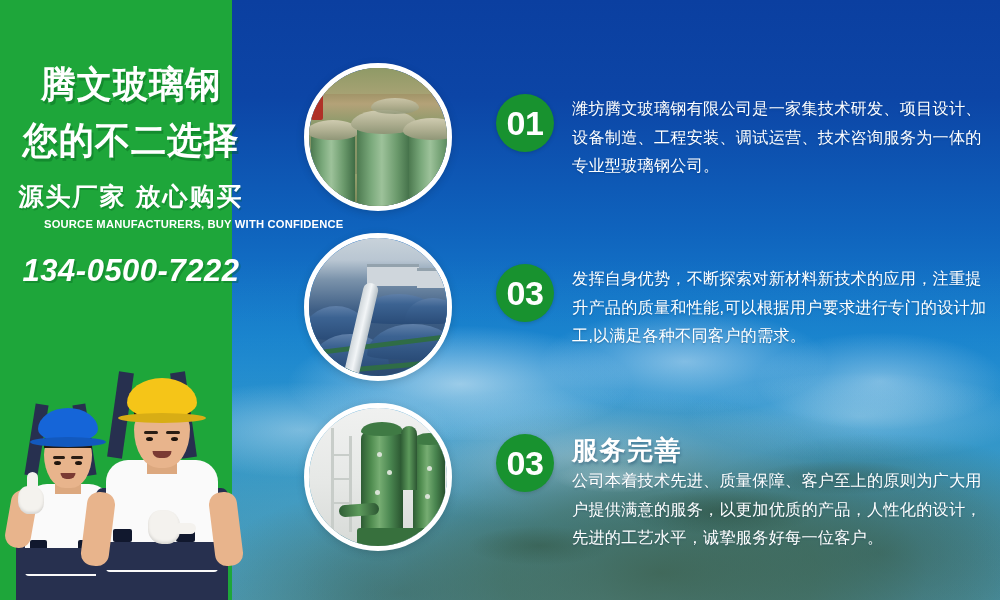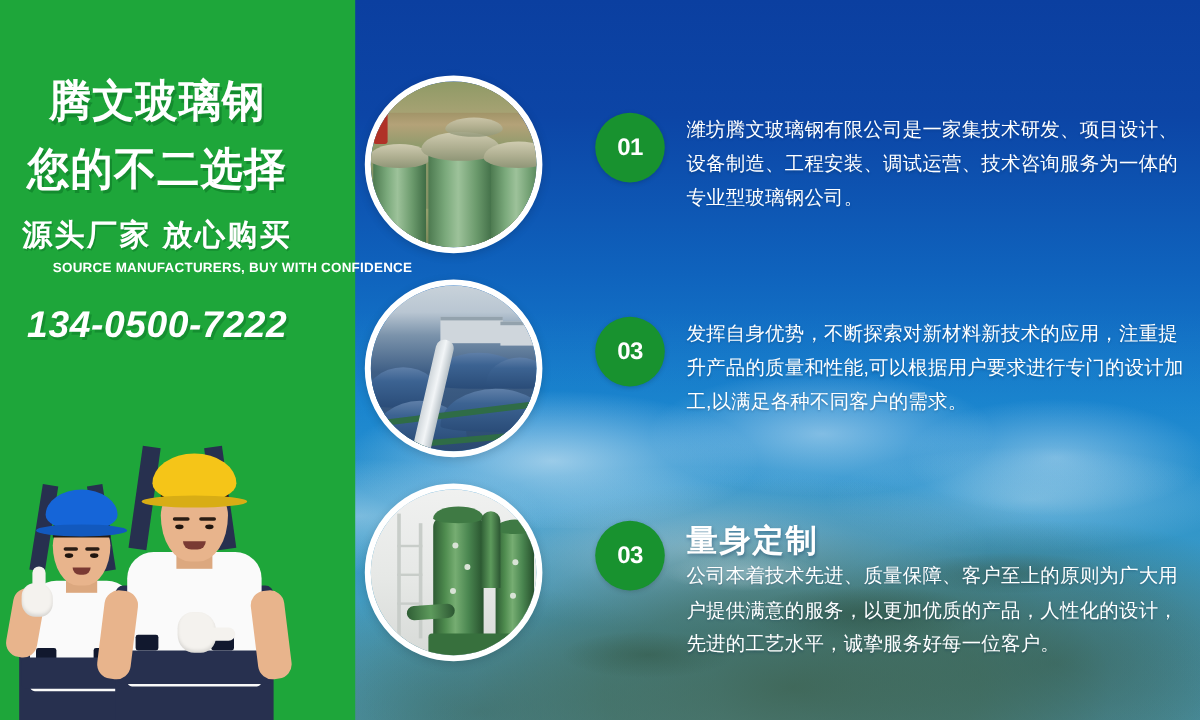--- a/index.html
+++ b/index.html
@@ -43,21 +43,21 @@
     position:absolute; left:250px; right:0; top:300px; height:140px;
     background:
       radial-gradient(ellipse 32% 58% at 28% 60%, rgba(240,248,252,.58) 0%, rgba(225,240,248,0) 72%),
       radial-gradient(ellipse 26% 50% at 58% 44%, rgba(245,250,253,.46) 0%, rgba(225,240,248,0) 74%),
       radial-gradient(ellipse 22% 46% at 84% 58%, rgba(240,248,252,.40) 0%, rgba(225,240,248,0) 76%);
     pointer-events:none;
   }
 
   
   .green-panel {
-    position:absolute; left:0; top:0; width:296px; height:600px;
+    position:absolute; left:0; top:0; width:232px; height:600px;
     background:#1ea63a;
   }
   .brand-block { position:absolute; left:0; top:0; width:262px; padding:62px 14px 0; text-align:center; }
   .brand-title, .brand-sub {
     color:#fff; font-weight:bold; letter-spacing:1px;
     font-family:"Liberation Sans","DejaVu Sans",sans-serif;
     text-shadow:2px 3px 0 rgba(0,90,25,.35);
     transform:scaleX(.95); transform-origin:center;
   }
   .brand-title { font-size:37px; line-height:45px; }
@@ -140,21 +140,21 @@
   .scene-tower .cap { position:absolute; background:#3f7a44; border-radius:50%/70% 70% 30% 30%; }
   .scene-tower .duct{ position:absolute; background:linear-gradient(90deg,#2f5e35,#5d9a5c,#2c5632); border-radius:8px; }
   .scene-tower .base{ position:absolute; background:#37703d; border-radius:3px; }
   .scene-tower .lad { position:absolute; background:#c8cdc9; }
   .scene-tower .bolt{ position:absolute; width:5px; height:5px; border-radius:50%; background:#d9e3d6; }
 
   
   .feature { position:absolute; display:flex; align-items:flex-start; }
   .badge {
     width:58px; height:58px; border-radius:50%; background:#18922f;
-    color:#fff; font-size:20px; font-weight:bold; letter-spacing:-.5px;
+    color:#fff; font-size:34px; font-weight:bold; letter-spacing:-.5px;
     display:flex; align-items:center; justify-content:center; flex:0 0 58px;
     box-shadow:0 1px 4px rgba(0,0,0,.18);
     text-align:center;
   }
   .ftext { margin-left:18px; }
   .fhead {
     color:#fff; font-size:26px; font-weight:bold; letter-spacing:1.5px;
     line-height:32px; text-shadow:1px 2px 3px rgba(0,40,80,.35);
   }
   .fbody {
@@ -293,18 +293,18 @@
   <div class="feature" style="left:496px;top:264px;">
     <div class="badge">03</div>
     <div class="ftext">
       <div class="fbody">发挥自身优势，不断探索对新材料新技术的应用，注重提升产品的质量和性能,可以根据用户要求进行专门的设计加工,以满足各种不同客户的需求。</div>
     </div>
   </div>
 
   <div class="feature" style="left:496px;top:434px;">
     <div class="badge">03</div>
     <div class="ftext">
-      <div class="fhead">量身定制</div>
+      <div class="fhead">服务完善</div>
       <div class="fbody">公司本着技术先进、质量保障、客户至上的原则为广大用户提供满意的服务，以更加优质的产品，人性化的设计，先进的工艺水平，诚挚服务好每一位客户。</div>
     </div>
   </div>
 
 </div>
 
 </body></html>

